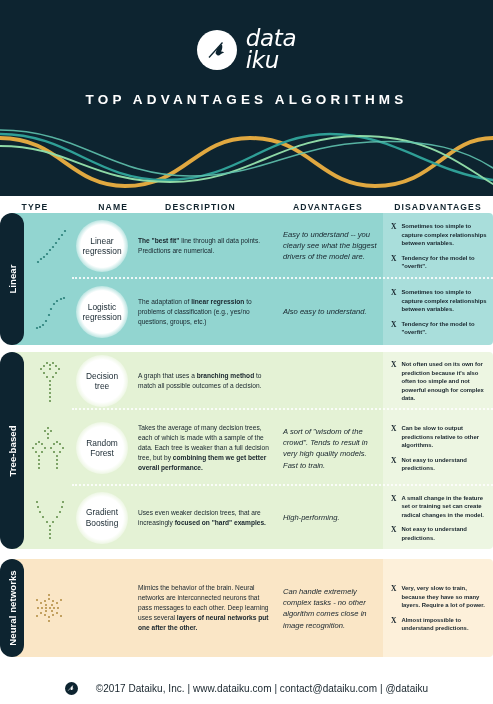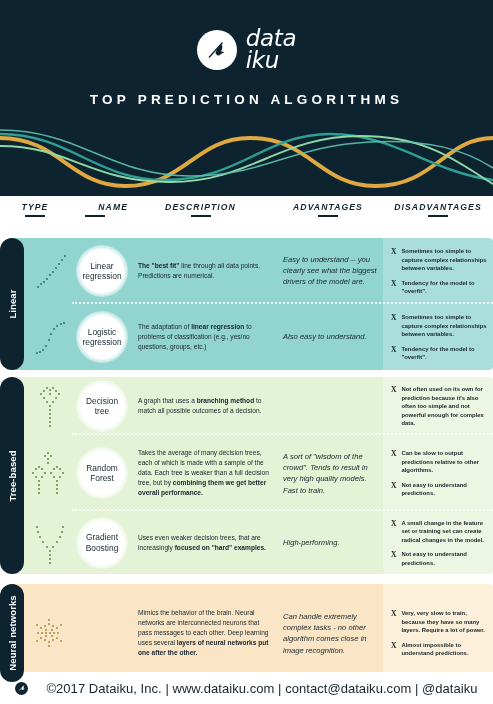--- a/index.html
+++ b/index.html
@@ -59,23 +59,22 @@
   }
   .waves {
     position: absolute;
     left: 0; bottom: 0;
     width: 493px; height: 72px;
   }
 
   
   .col-headings {
     position: relative;
-    width: 493px; height: 42px;
+    width: 493px; height: 17px;
     background: #ffffff;
-    font-style: italic;
   }
   .col-head {
     position: absolute;
     top: 6px;
     text-align: center;
     font-size: 8.6px;
     font-weight: bold;
     letter-spacing: 1.1px;
     color: #11242e;
   }
@@ -229,21 +228,21 @@
     background: #ffffff;
   }
   .footer-mark {
     width: 13px; height: 13px;
     border-radius: 50%;
     background: #0d2430;
     display: flex; align-items: center; justify-content: center;
     flex: none;
   }
   .footer-text {
-    font-size: 13px;
+    font-size: 10px;
     color: #17242c;
     letter-spacing: 0.05px;
     margin-left: 12px;
   }
 </style>
 </head>
 <body>
 
 <div id="page">
 
@@ -258,21 +257,21 @@
                    C19.3 15.5 20.4 15.9 21.1 16.7 C19.4 17.1 18.2 17.7 17.4 18.6
                    C16.0 20.1 14.2 20.0 12.5 17.2 Z" fill="#0d2430"></path>
         </svg>
       </div>
       <div class="logo-word">
         <span>data</span>
         <span>iku</span>
       </div>
     </div>
 
-    <div class="infographic-title">TOP PREDICTION ALGORITHMS</div>
+    <div class="infographic-title">TOP ADVANTAGES ALGORITHMS</div>
 
     <svg class="waves" viewBox="0 0 493 72" preserveAspectRatio="none">
       <path d="M0,14 C60,14 70,62 125,62 C185,62 195,14 250,14 C310,14 320,62 375,62 C435,62 445,14 493,14" stroke="#e0a840" stroke-width="4" fill="none" stroke-linecap="round"></path>
       <path d="M0,10 C70,10 95,56 165,56 C240,56 265,10 330,10 C395,10 430,48 493,56" stroke="#2f9f96" stroke-width="2.4" fill="none" stroke-linecap="round"></path>
       <path d="M0,22 C70,22 90,58 170,58 C250,58 280,12 360,12 C430,12 460,40 493,60" stroke="#8ed9a6" stroke-width="1.9" fill="none" stroke-linecap="round"></path>
       <path d="M0,6 C80,6 110,52 190,52 C265,52 290,22 370,18 C430,15 465,26 493,44" stroke="#5fc2ae" stroke-width="1.5" fill="none" stroke-linecap="round" opacity="0.9"></path>
     </svg>
   </div>
 
   <div class="col-headings">

